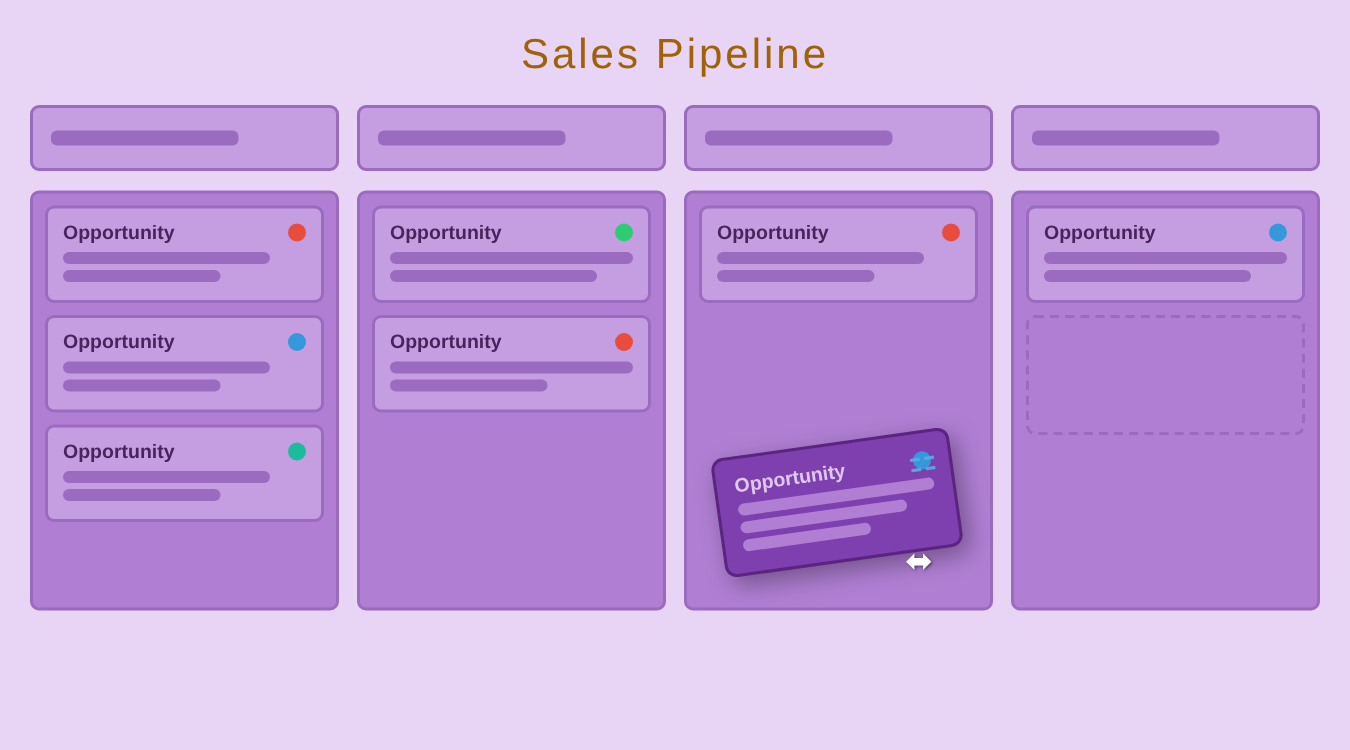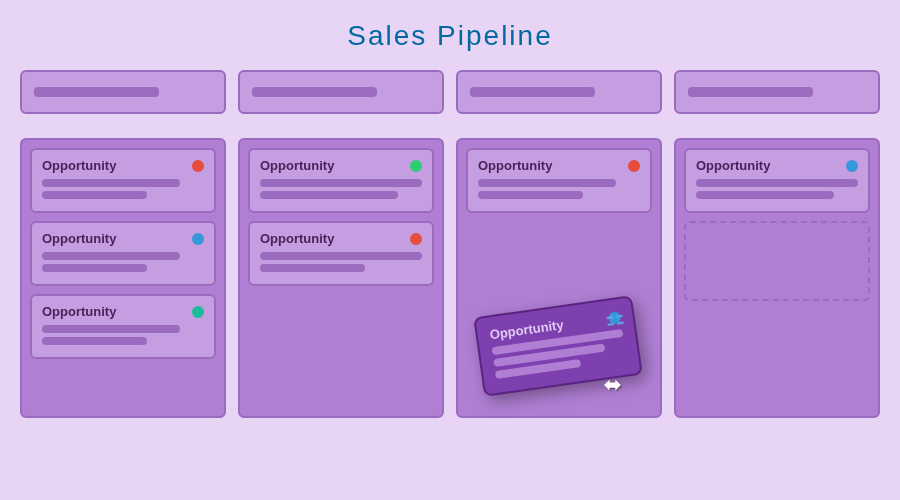--- a/index.html
+++ b/index.html
@@ -12,37 +12,37 @@
       overflow: hidden;
       display: flex;
       flex-direction: column;
       align-items: center;
       justify-content: flex-start;
       padding: 20px 20px 20px 20px;
     }
 
     .page-title {
       font-size: 28px;
-      color: #0369a1;
+      color: #a16207;
       letter-spacing: 2px;
       margin-bottom: 18px;
       font-weight: 400;
     }
 
     .pipeline-board {
       display: grid;
       grid-template-columns: repeat(4, 1fr);
       gap: 12px;
       width: 100%;
     }
 
     .column {
       display: flex;
       flex-direction: column;
-      gap: 16px;
+      gap: 5px;
     }
 
     .column-header {
       background-color: #c49ee0;
       border: 2px solid #9b6bbf;
       border-radius: 6px;
       height: 44px;
       margin-bottom: 8px;
       display: flex;
       align-items: center;

